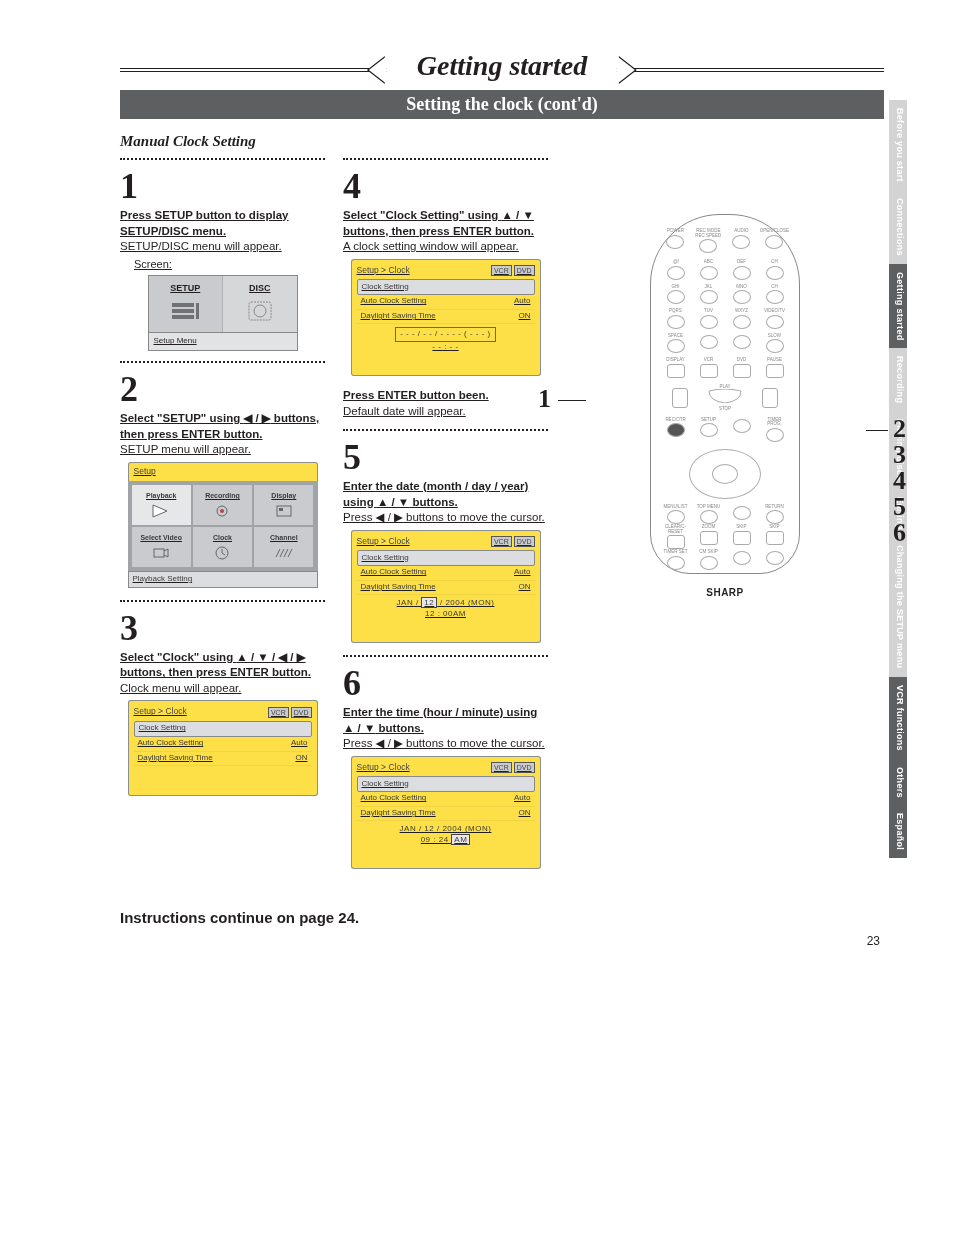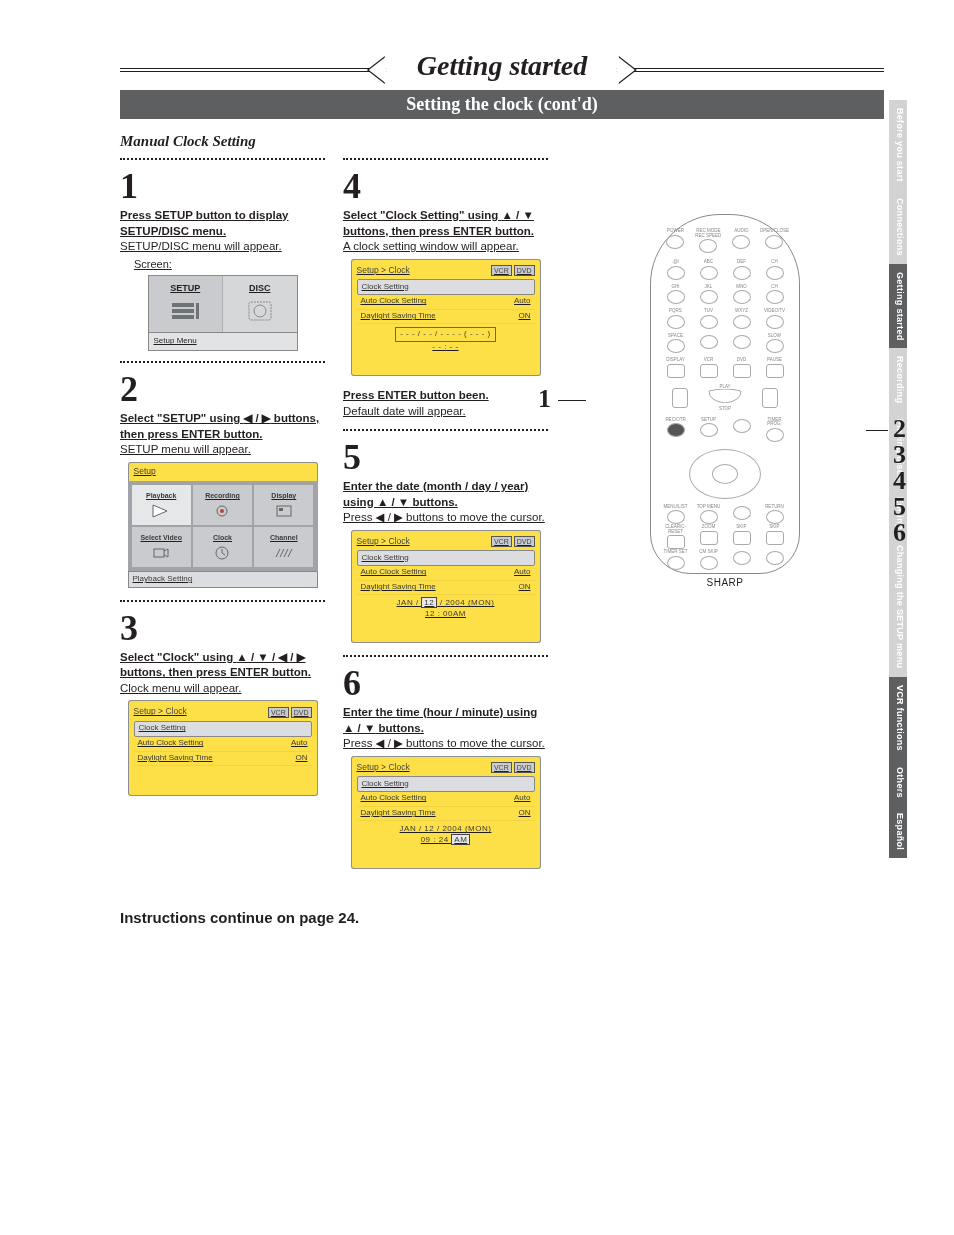--- a/index.html
+++ b/index.html
@@ -64,21 +64,21 @@
   
   .remote-wrap { position: relative; margin-top: 60px; }
   .remote { width: 150px; height: 360px; margin: 0 auto; border: 1px solid #888; border-radius: 70px 70px 40px 40px; background: #fff; position: relative; padding: 14px 10px; }
   .btn-grid { display: grid; grid-template-columns: repeat(4, 1fr); gap: 4px 4px; }
   .rbtn { width: 18px; height: 14px; border: 1px solid #aaa; border-radius: 50%; margin: 1px auto; position: relative; }
   .rbtn-sq { border-radius: 3px; }
   .rbtn-rec { background: #555; }
   .rlabel { font-size: 4.5px; text-align: center; color: #888; line-height: 1; }
   .ctrl-ring { width: 72px; height: 50px; border: 1px solid #aaa; border-radius: 50%; margin: 6px auto; position: relative; display:flex; align-items:center; justify-content:center; }
   .ctrl-ring::before { content: ""; width: 24px; height: 18px; border: 1px solid #aaa; border-radius: 50%; display: block; }
-  .brand { font-size: 10px; font-weight: normal; text-align: center; margin-top: 6px; letter-spacing: 0.5px; }
+  .brand { font-size: 10px; font-weight: bold; text-align: center; margin-top: 16px; letter-spacing: 0.5px; }
 
   .callout-num { font-family: Georgia, serif; font-size: 26px; font-weight: bold; position: absolute; }
   .callout-line { position: absolute; border-top: 1px solid #231f20; }
 
   
   .note-box { border: 1px solid #231f20; border-radius: 10px; padding: 10px 12px; font-size: 11.5px; line-height: 1.35; margin-top: 170px; }
   .note-box .note-head { font-family: Georgia, serif; font-style: italic; font-weight: bold; font-size: 14px; }
   .note-box .dotrule { margin: 2px 0 4px; }
 
   .continue { font-size: 15px; font-weight: bold; margin-top: 28px; }
@@ -537,13 +537,14 @@
             </div>
           <div class="brand">SHARP</div>
         </div>
       </div>
 
     </div>
 
   </div>
 
   <div class="continue">Instructions continue on page 24.</div>
+  <div class="pagenum">23</div>
 </div>
 
 </body></html>

